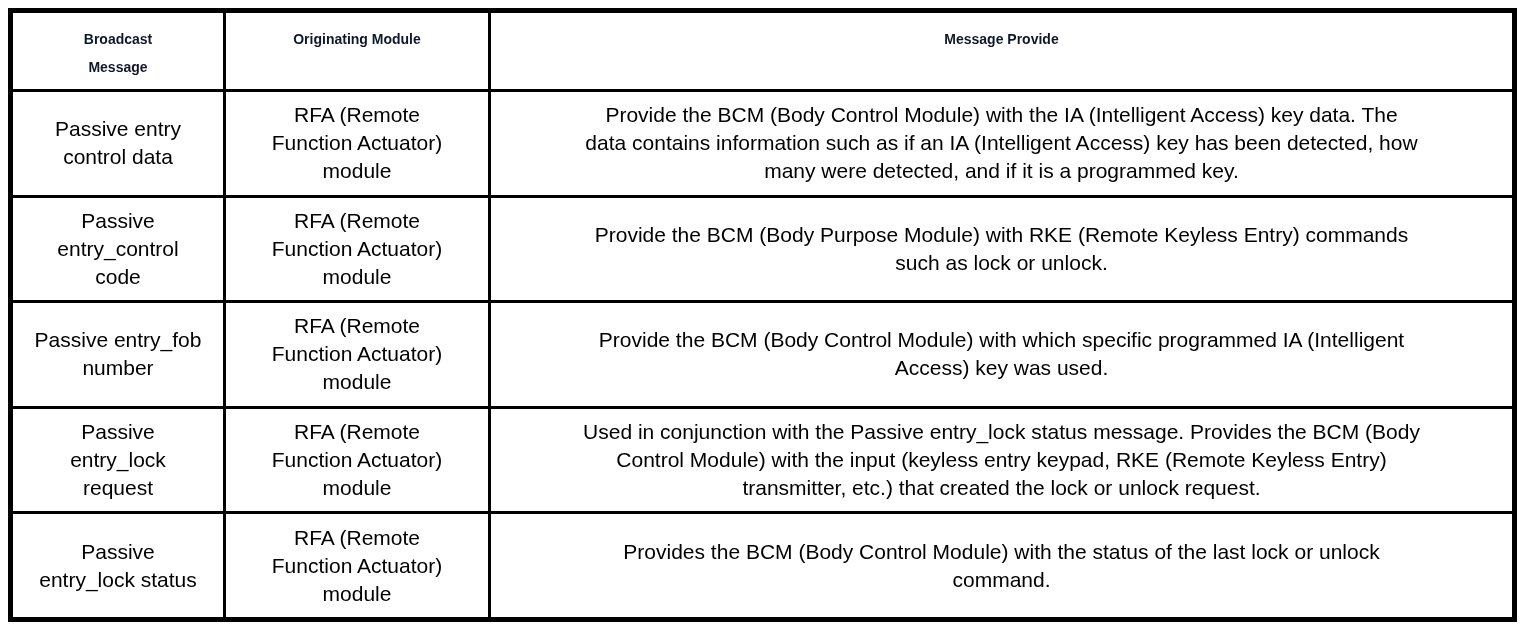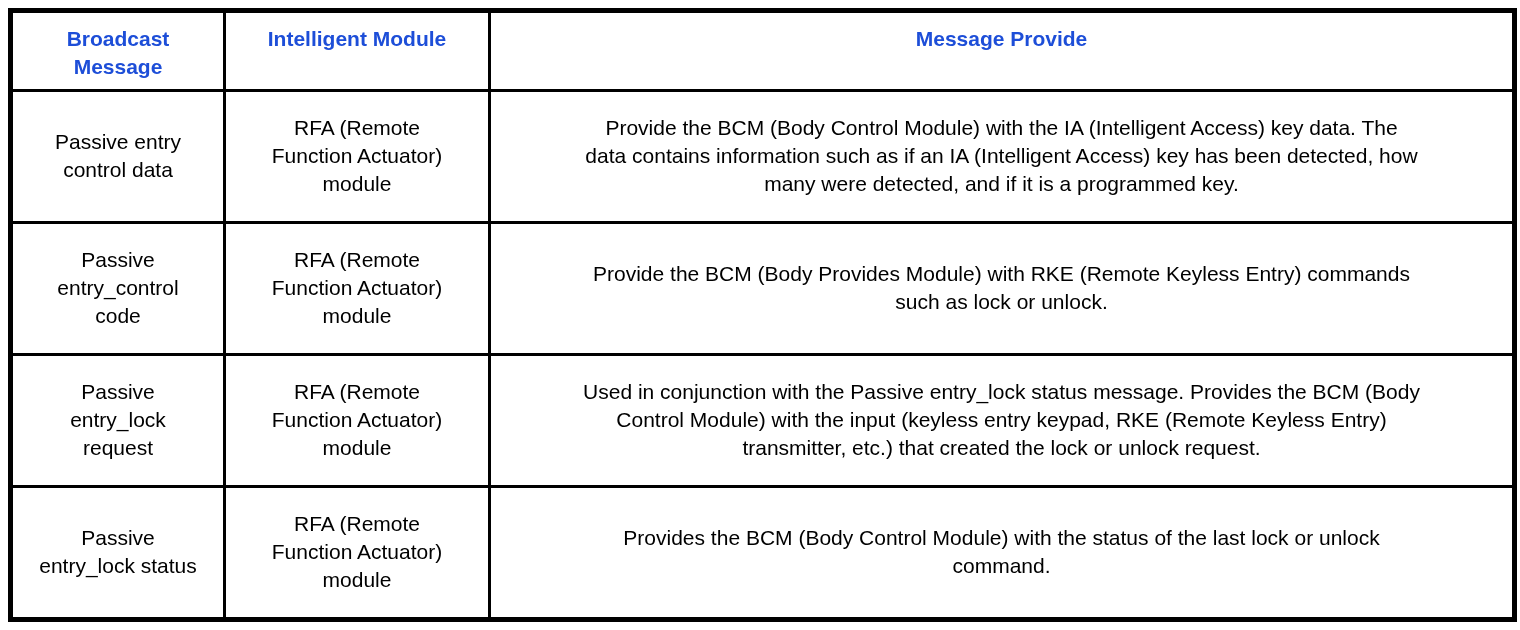--- a/index.html
+++ b/index.html
@@ -24,24 +24,24 @@
     background: #ffffff;
   }
   table.msg-table, table.msg-table th, table.msg-table td {
     border-style: solid;
     border-color: #000000;
   }
   table.msg-table { border-width: 5px; }
   table.msg-table th, table.msg-table td { border-width: 3px; }
 
   table.msg-table th {
-    font-size: 21px;
+    font-size: 14px;
     font-weight: bold;
     line-height: 28px;
-    color: #1d4ed8;
+    color: #0f172a;
     text-align: center;
     vertical-align: top;
     padding: 12px 8px 8px 8px;
     white-space: pre-line;
   }
   table.msg-table thead tr { height: 72px; }
 
   table.msg-table td {
     font-size: 21px;
     font-weight: normal;
@@ -62,21 +62,21 @@
 <table class="msg-table">
   <colgroup>
     <col class="c-broadcast">
     <col class="c-module">
     <col class="c-purpose">
   </colgroup>
   <thead>
     <tr>
       <th>Broadcast
 Message</th>
-      <th>Intelligent Module</th>
+      <th>Originating Module</th>
       <th>Message Provide</th>
     </tr>
   </thead>
   <tbody>
     <tr>
       <td>Passive entry
 control data</td>
       <td>RFA (Remote
 Function Actuator)
 module</td>
@@ -84,22 +84,31 @@
 data contains information such as if an IA (Intelligent Access) key has been detected, how
 many were detected, and if it is a programmed key.</td>
     </tr>
     <tr>
       <td>Passive
 entry_control
 code</td>
       <td>RFA (Remote
 Function Actuator)
 module</td>
-      <td>Provide the BCM (Body Provides Module) with RKE (Remote Keyless Entry) commands
+      <td>Provide the BCM (Body Purpose Module) with RKE (Remote Keyless Entry) commands
 such as lock or unlock.</td>
+    </tr>
+    <tr>
+      <td>Passive entry_fob
+number</td>
+      <td>RFA (Remote
+Function Actuator)
+module</td>
+      <td>Provide the BCM (Body Control Module) with which specific programmed IA (Intelligent
+Access) key was used.</td>
     </tr>
     <tr>
       <td>Passive
 entry_lock
 request</td>
       <td>RFA (Remote
 Function Actuator)
 module</td>
       <td>Used in conjunction with the Passive entry_lock status message. Provides the BCM (Body
 Control Module) with the input (keyless entry keypad, RKE (Remote Keyless Entry)

